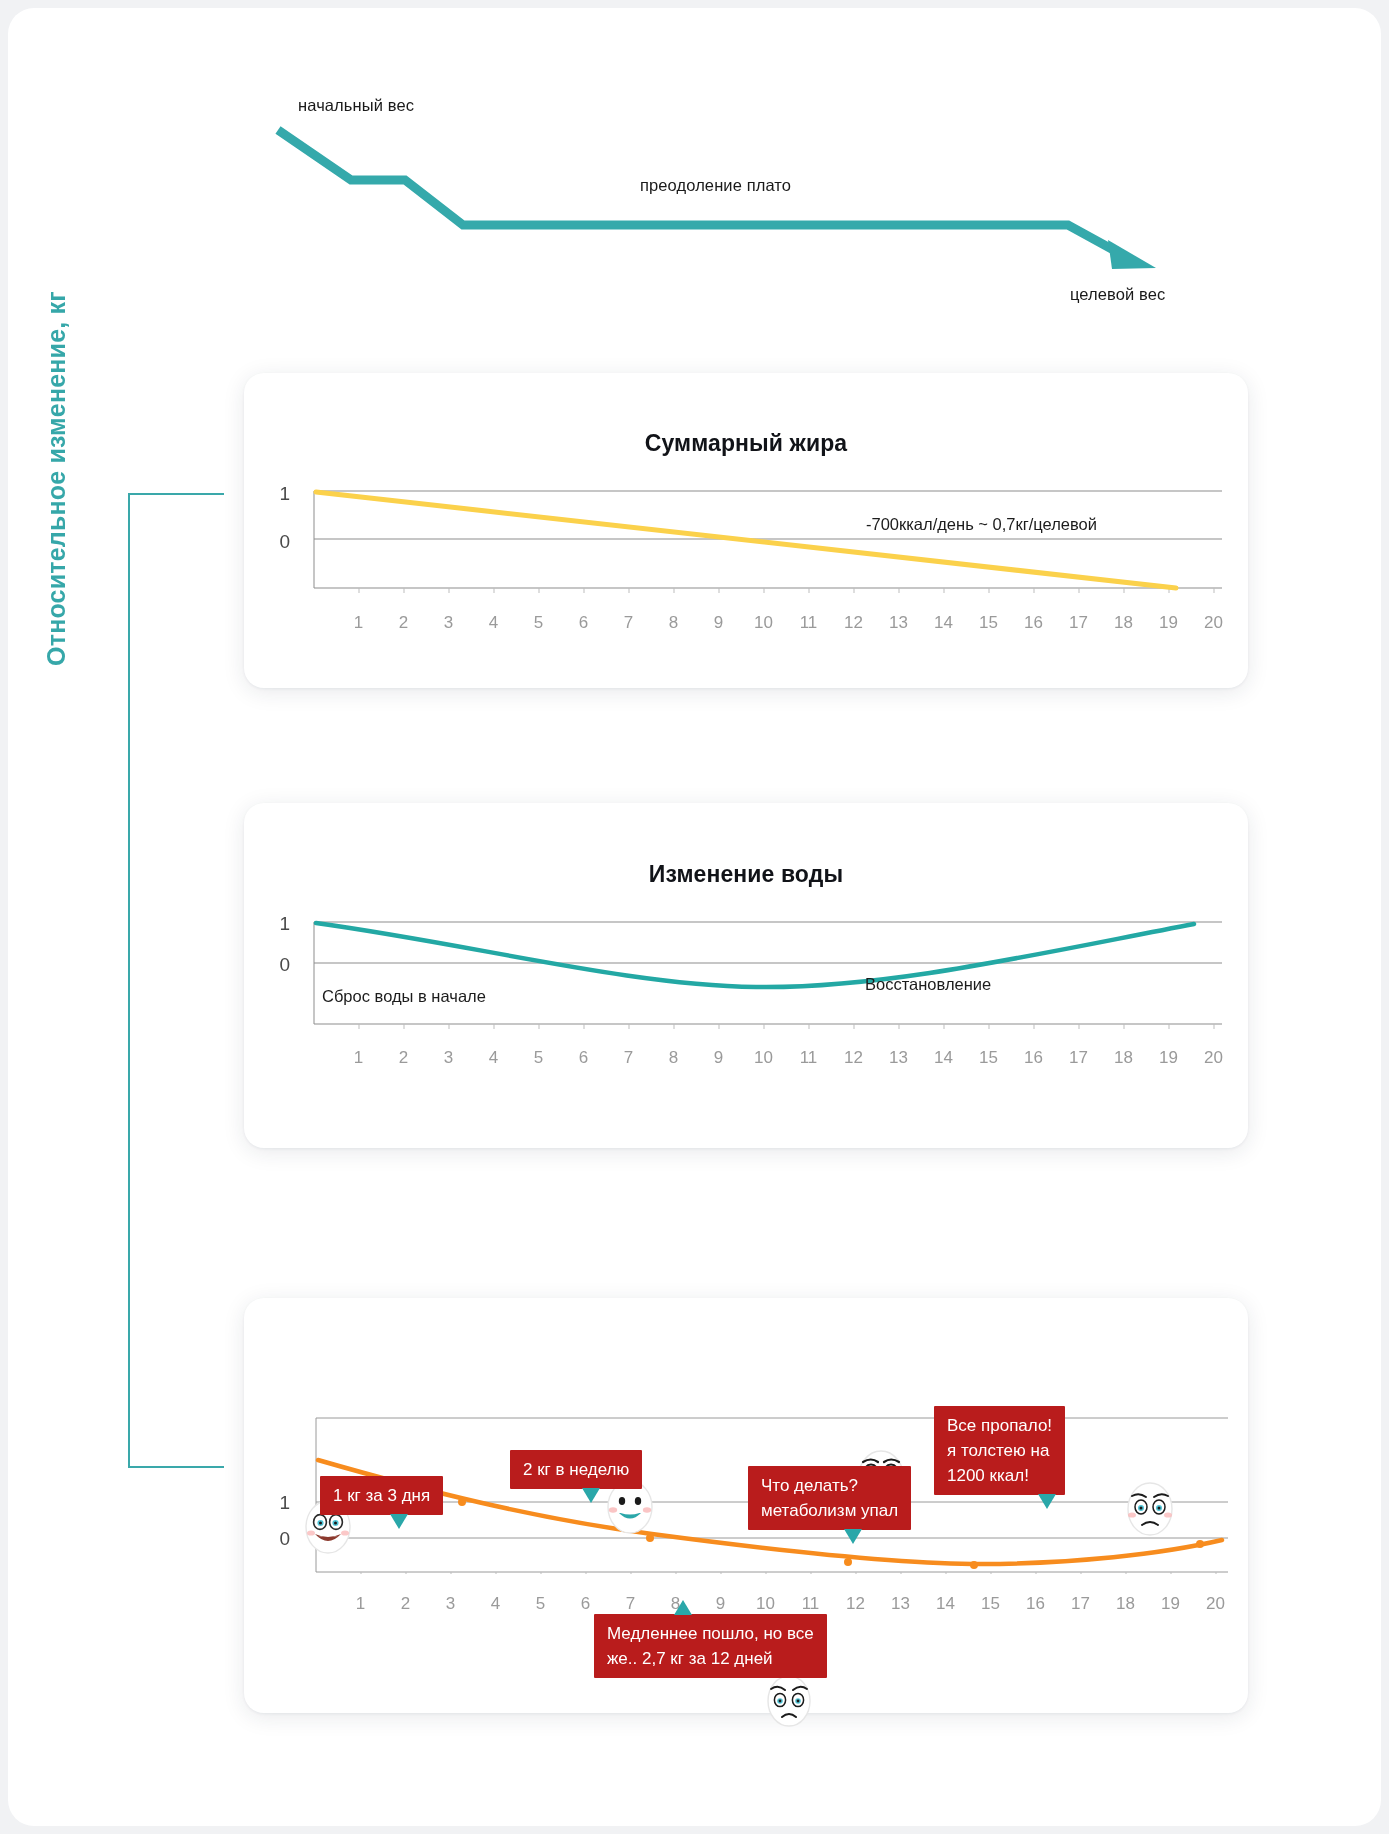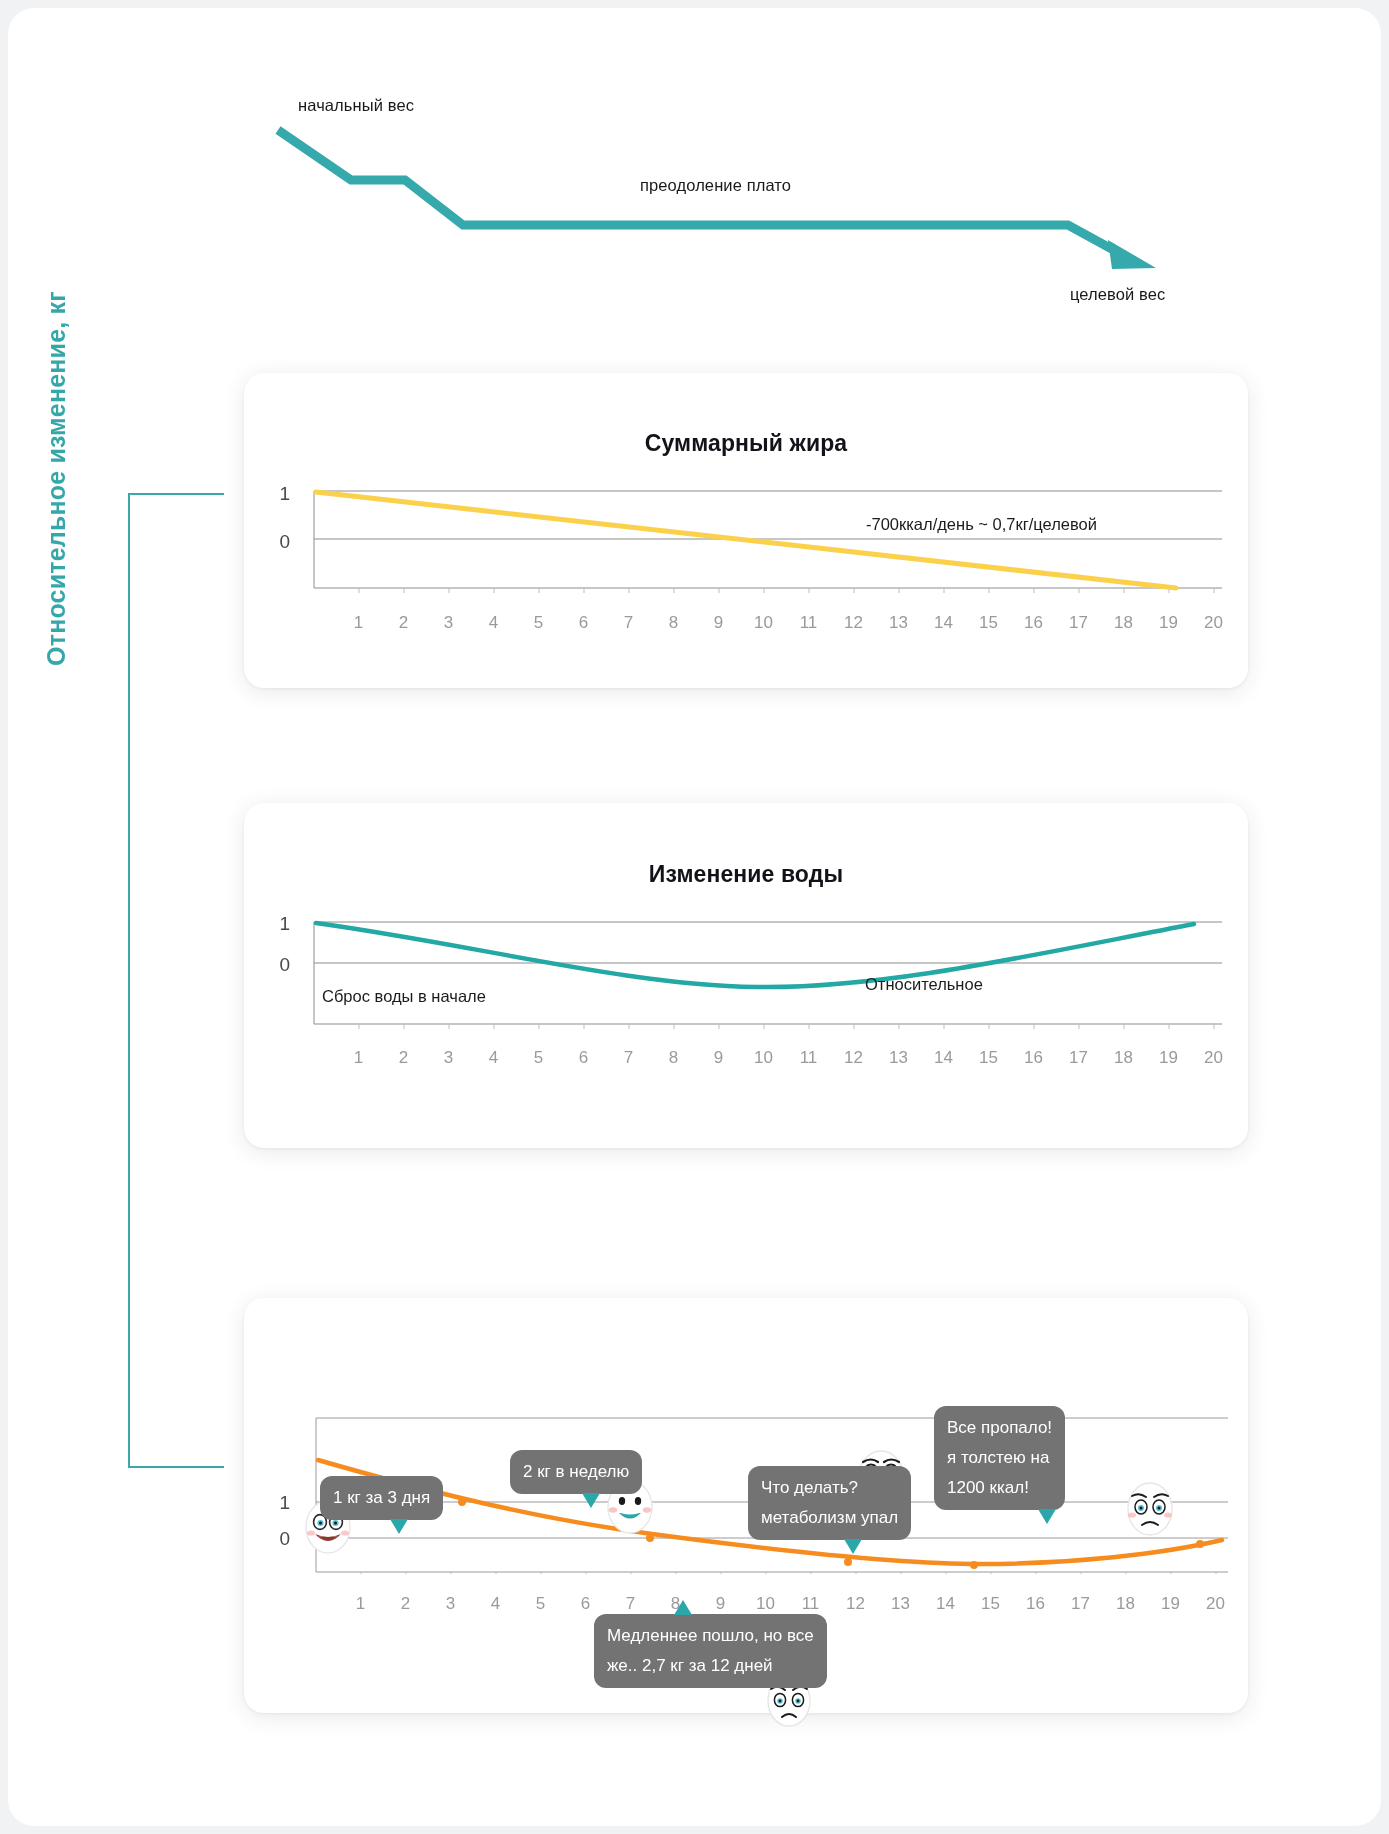--- a/index.html
+++ b/index.html
@@ -81,23 +81,23 @@
   .xlabels span{
     font-size:17px;color:#9a9a9a;text-align:center;flex:0 0 auto;
   }
   .annot{
     position:absolute;font-size:16.5px;color:#1c1c1c;white-space:nowrap;
   }
 
   
   .bubble{
     position:absolute;
-    background:#737373;color:#ffffff;
-    border-radius:12px;
-    font-size:17px;line-height:30px;
+    background:#b91c1c;color:#ffffff;
+    border-radius:1px;
+    font-size:17px;line-height:25px;
     padding:7px 13px;
     white-space:pre-line;
     box-sizing:border-box;
   }
   .bubble .tail{
     position:absolute;width:0;height:0;
   }
   .tail-down{
     border-left:9px solid transparent;
     border-right:9px solid transparent;
@@ -236,21 +236,21 @@
             <line x1="918" y1="105" x2="918" y2="115"></line>
         </g>
         <path d="M20,4 C180,26 330,66 460,68 C590,70 745,34 898,5" fill="none" stroke="#23a8a4" stroke-width="4.5" stroke-linecap="round"></path>
       </svg>
     </div>
 
     <div class="ytick" style="left:22px;top:110px;">1</div>
     <div class="ytick" style="left:22px;top:151px;">0</div>
 
     <div class="annot" style="left:78px;top:184px;">Сброс воды в начале</div>
-    <div class="annot" style="left:621px;top:172px;">Относительное</div>
+    <div class="annot" style="left:621px;top:172px;">Восстановление</div>
 
     <div class="xlabels" style="left:92px;top:245px;width:900px;">
       <span style="width:45px">1</span>
       <span style="width:45px">2</span>
       <span style="width:45px">3</span>
       <span style="width:45px">4</span>
       <span style="width:45px">5</span>
       <span style="width:45px">6</span>
       <span style="width:45px">7</span>
       <span style="width:45px">8</span>

